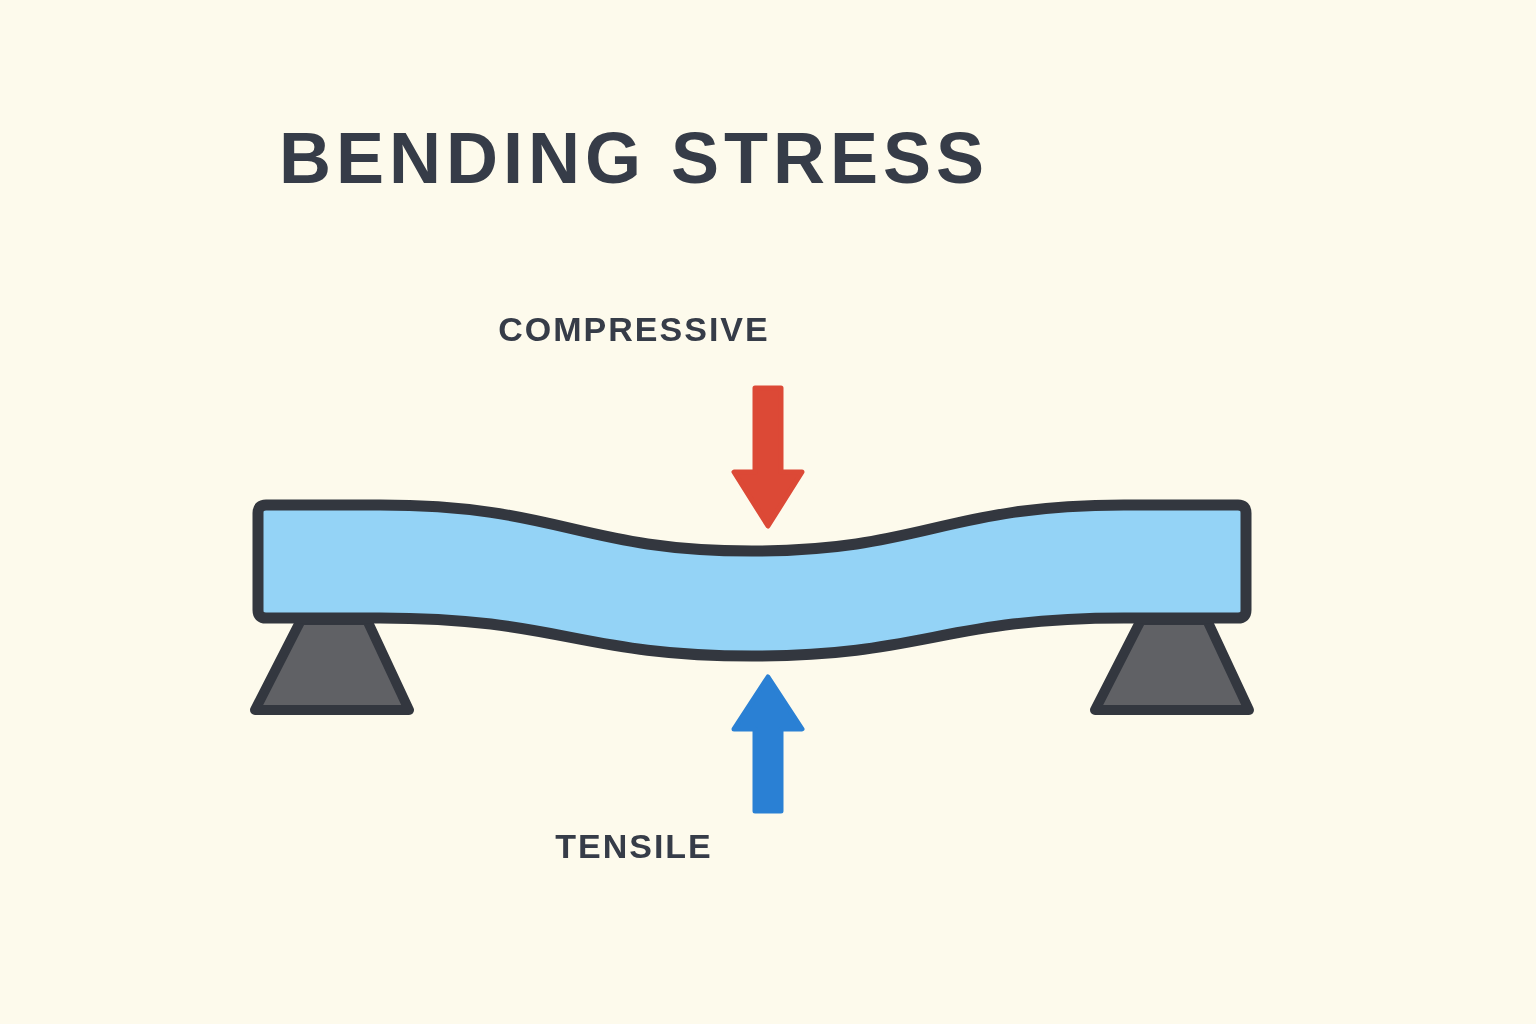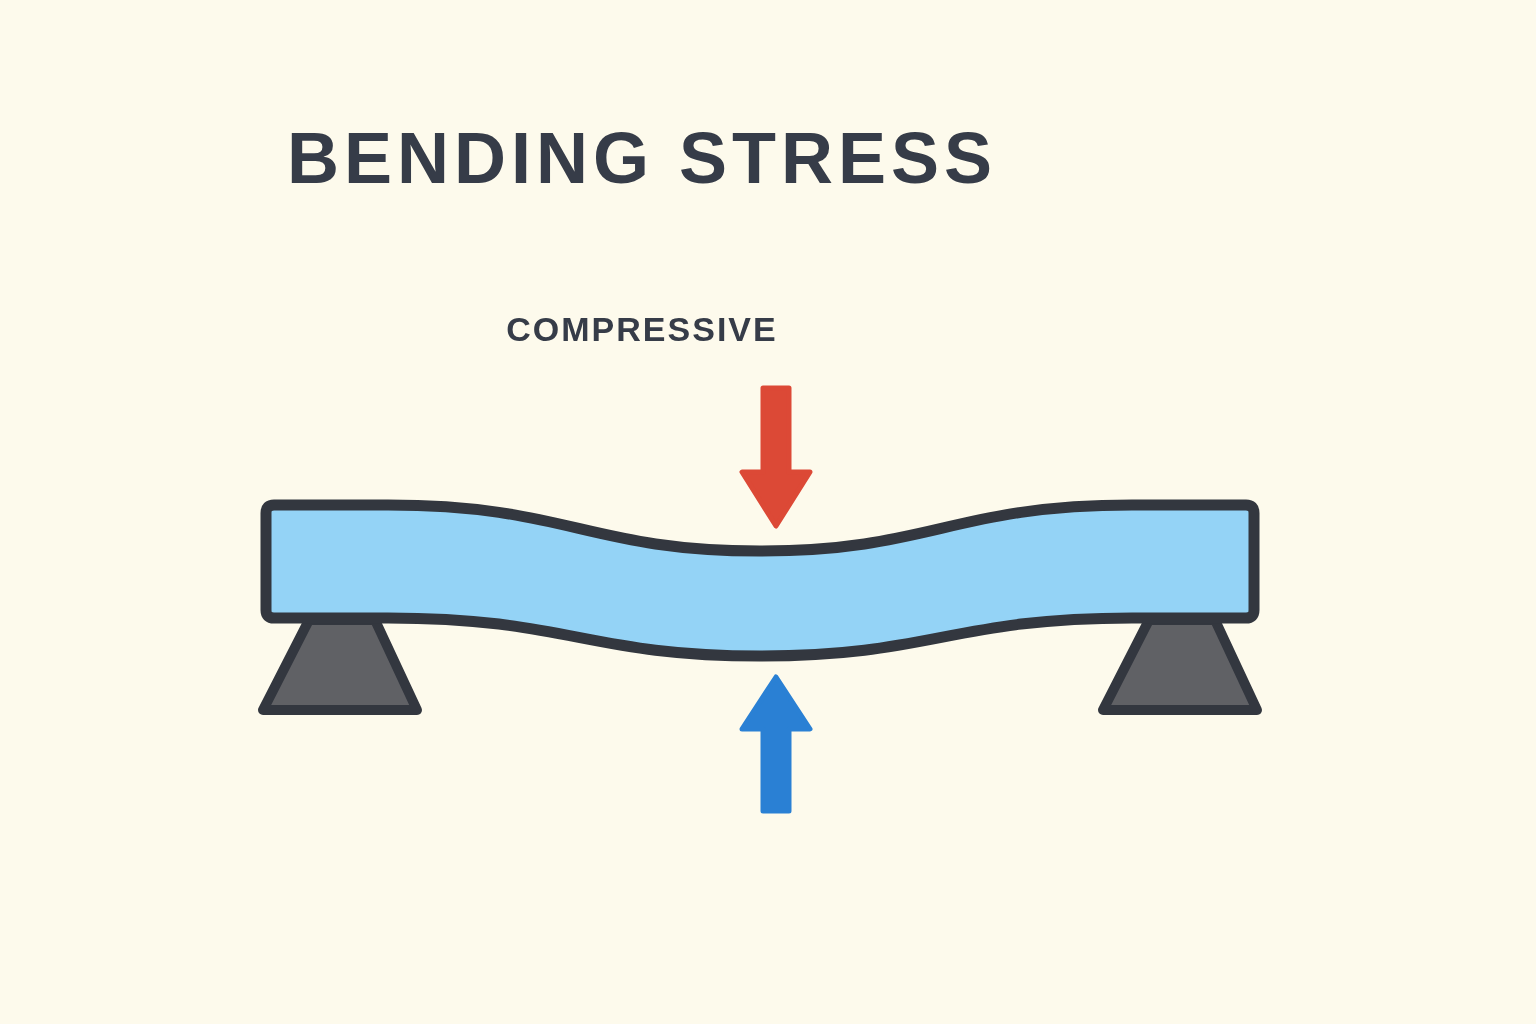--- a/index.html
+++ b/index.html
@@ -8,21 +8,21 @@
   }
   html,body{margin:0;padding:0;}
   body{
     width:1536px;height:1024px;
     background:var(--background);
     font-family:"Liberation Sans",sans-serif;
     overflow:hidden;
   }
   .stage{
     position:relative;
-    width:1268px;height:1024px;margin-left:8px;
+    width:1268px;height:1024px;
   }
   .stage svg{
     position:absolute;left:0;top:0;
   }
   .txt{
     position:absolute;left:0;width:100%;
     text-align:center;
     font-weight:bold;
     color:var(--text);
     line-height:1;
@@ -70,14 +70,15 @@
 
     <path d="M 755,388 L 781,388 L 781,472 L 802,472 L 768,526 L 734,472 L 755,472 Z" stroke-width="5" stroke-linejoin="round" fill="#DC4936" stroke="#DC4936"></path>
 
     <path d="M 768,677 L 802,729 L 781,729 L 781,811 L 755,811 L 755,729 L 734,729 Z" stroke-width="5" stroke-linejoin="round" fill="#2A80D4" stroke="#2A80D4"></path>
   </svg>
 
   <div class="txt title">BENDING STRESS</div>
 
   <div class="txt label label-compressive">COMPRESSIVE</div>
 
+  <div class="txt label label-tensile">TENSILE</div>
 
 </div>
 
 </body></html>

